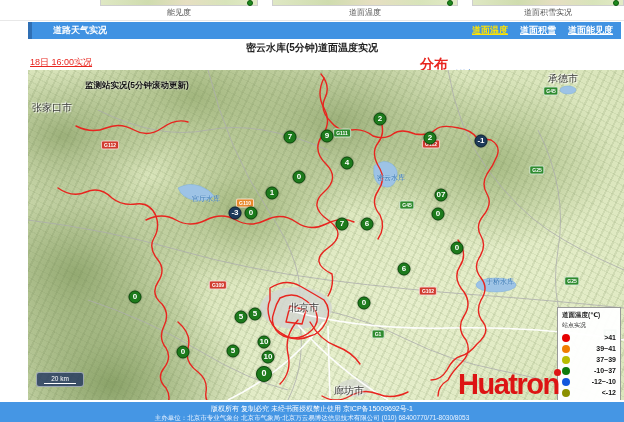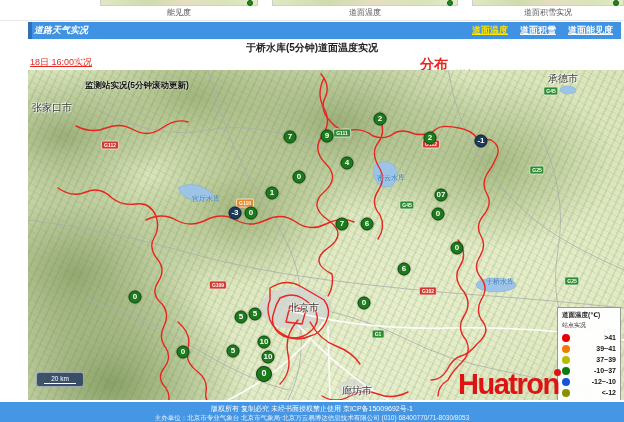--- a/index.html
+++ b/index.html
@@ -13,21 +13,21 @@
   .thumb-group{position:absolute;top:0;}
   .thumb-sliver{height:5px;border:1px solid #cfcfcf;border-top:none;position:relative;
       background:linear-gradient(90deg,#dfe8c4 0%,#cfdcae 30%,#e6dfc2 55%,#d8e4ba 80%,#e2eac6 100%);}
   .thumb-dot{position:absolute;right:4px;top:0px;width:4px;height:4px;border-radius:50%;
       background:#1e8a1e;border:1px solid #0c5a0c;}
   .thumb-caption{text-align:center;font-size:8px;color:#555;margin-top:2px;line-height:9px;}
 
   
   .secbar{position:absolute;left:28px;top:22px;width:593px;height:17px;background:#4092e2;
           display:flex;align-items:center;border-left:4px solid #2f6fb4;box-sizing:border-box;}
-  .secbar-title{color:#fff;font-size:9px;font-weight:bold;padding-left:2px;font-style:italic;}
+  .secbar-title{color:#fff;font-size:9px;font-weight:bold;padding-left:21px;}
   .secbar-links{margin-left:auto;display:flex;gap:12px;padding-right:8px;}
   .secbar-links a{font-size:9px;font-weight:bold;text-decoration:underline;cursor:pointer;color:#fff;}
   .secbar-links a.active{color:#ffe400;}
 
   
   .page-title{position:absolute;left:0;top:41px;width:624px;text-align:center;
               font-size:10px;font-weight:bold;color:#222;}
   .date-row{position:absolute;left:0;top:56px;width:500px;height:13px;}
   .time-link{position:absolute;left:30px;top:0;font-size:9px;color:#e8251f;
              text-decoration:underline;cursor:pointer;}
@@ -127,21 +127,21 @@
 
   <div class="secbar">
     <span class="secbar-title">道路天气实况</span>
     <span class="secbar-links" id="secbar-links">
         <a class="active">道面温度</a>
         <a>道面积雪</a>
         <a>道面能见度</a>
       </span>
   </div>
 
-  <div class="page-title">于桥水库(5分钟)道面温度实况</div>
+  <div class="page-title">密云水库(5分钟)道面温度实况</div>
   <div class="date-row">
     <a class="time-link">18日 16:00实况</a>
     <span class="view-dist">分布</span>
     <a class="view-list">列表</a>
   </div>
 
   <div class="map" id="map">
     <svg width="596" height="330" viewBox="0 0 596 330">
 
       <g stroke="#adadad" stroke-width="1" fill="none" opacity=".8">
@@ -187,21 +187,21 @@
         <path d="M270,250 q-14,16 -10,34 t-8,30"></path>
         <path d="M282,252 q10,18 26,24 t24,18"></path>
       </g>
     </svg>
 
     <div class="map-title">监测站实况(5分钟滚动更新)</div>
     <div id="map-labels">
         <div class="city-label" style="left: 4px; top: 31px;">张家口市</div>
         <div class="city-label" style="left: 520px; top: 2px;">承德市</div>
         <div class="city-label" style="left: 261px; top: 231px;">北京市</div>
-        <div class="city-label" style="left: 314px; top: 314px; text-align: center;">廊坊市</div>
+        <div class="city-label" style="left: 306px; top: 314px; text-align: center;">廊坊市</div>
         <div class="lake-label" style="left: 164px; top: 124px;">官厅水库</div>
         <div class="lake-label" style="left: 349px; top: 103px;">密云水库</div>
         <div class="lake-label" style="left: 458px; top: 207px;">于桥水库</div>
       </div>
     <div id="map-signs">
         <div class="road-sign red" style="left: 82px; top: 75px;">G112</div>
         <div class="road-sign red" style="left: 403px; top: 74px;">G112</div>
         <div class="road-sign green" style="left: 314px; top: 63px;">G111</div>
         <div class="road-sign green" style="left: 523px; top: 21px;">G45</div>
         <div class="road-sign green" style="left: 379px; top: 135px;">G45</div>

